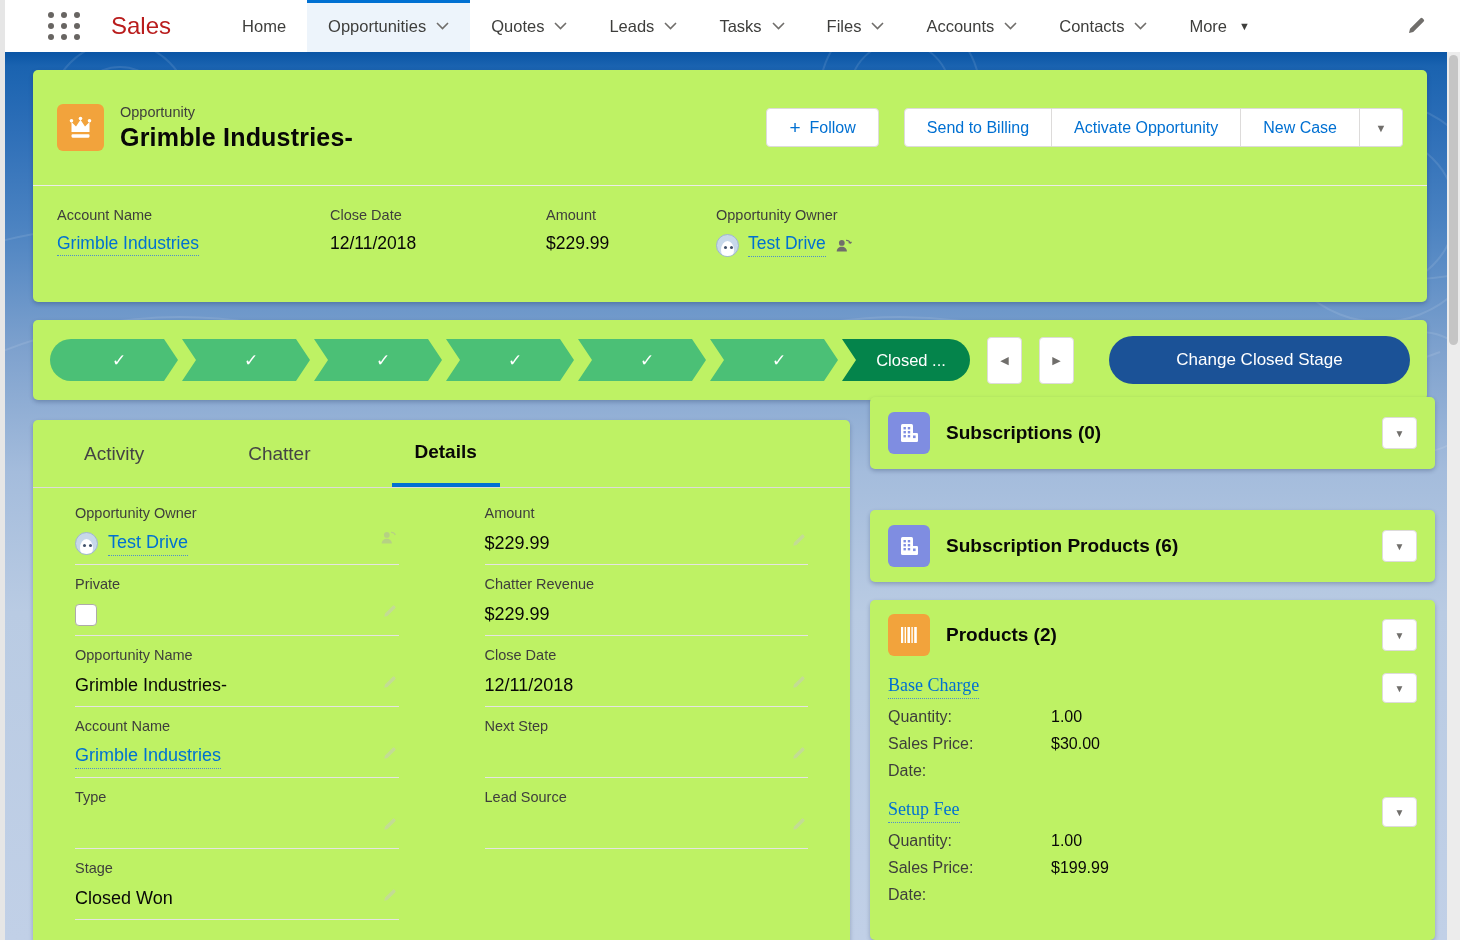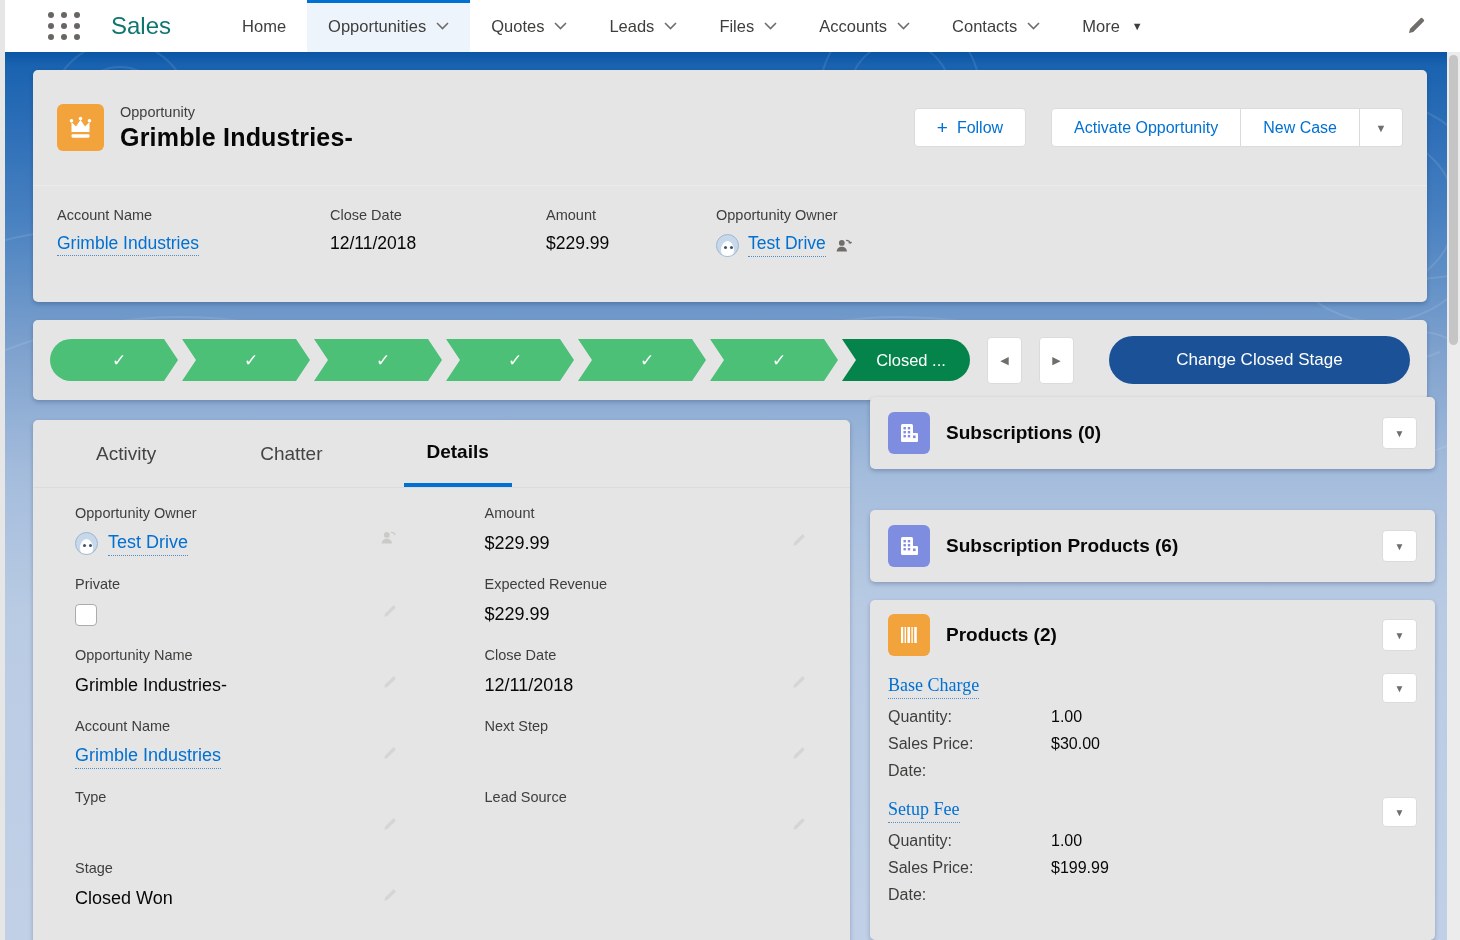--- a/index.html
+++ b/index.html
@@ -18,32 +18,32 @@
   .bg svg { position:absolute; top:0; left:0; }
   .left-strip { position:absolute; left:0; top:0; bottom:0; width:5px; background:#e6e6e6; z-index:9; }
   
   .topnav {
     position:absolute; top:0; left:0; right:0; height:52px; background:#fff;
     display:flex; align-items:stretch; z-index:8;
   }
   .waffle { align-self:center; margin-left:45px; width:38px; height:34px; display:grid;
     grid-template-columns:repeat(3,1fr); align-items:center; justify-items:center; cursor:pointer; }
   .waffle i { width:6px; height:6px; border-radius:50%; background:#686562; }
-  .app-name { align-self:center; font-size:24px; color:#0f766e; margin:0 50px 0 28px; }
+  .app-name { align-self:center; font-size:24px; color:#b91c1c; margin:0 50px 0 28px; }
   .nav-items { display:flex; align-items:stretch; }
   .nav-item { display:flex; align-items:center; gap:10px; padding:0 21px; font-size:16.5px;
     color:#3e3e3c; cursor:pointer; position:relative; white-space:nowrap; }
   .nav-item.active { background:#edf4fb; }
   .nav-item.active::before { content:""; position:absolute; top:0; left:0; right:0; height:3px; background:#0070d2; }
   .chev { width:13px; height:8px; display:inline-block; }
   .chev svg { display:block; }
   .more-tri { font-size:11px; color:#3e3e3c; margin-left:2px; }
   .nav-edit { margin-left:auto; align-self:center; margin-right:34px; cursor:pointer; }
   
-  .card { position:absolute; background:#e5e5e5; border-radius:5px; box-shadow:0 2px 4px rgba(20,40,80,.28); }
+  .card { position:absolute; background:#bef264; border-radius:5px; box-shadow:0 2px 4px rgba(20,40,80,.28); }
   
   .header-card { left:33px; top:70px; width:1394px; height:232px; }
   .header-top { height:115px; display:flex; align-items:center; padding:0 24px; }
   .entity-icon { width:47px; height:47px; border-radius:6px; background:#f2a33c;
     display:flex; align-items:center; justify-content:center; flex:none; }
   .header-titles { margin-left:16px; }
   .entity-label { font-size:14.5px; color:#3e3e3c; margin-bottom:3px; }
   .record-title { font-size:25px; font-weight:700; color:#080707; letter-spacing:.2px; }
   .header-actions { margin-left:auto; display:flex; align-items:center; }
   .btn { height:39px; background:#fff; border:1px solid #dddbda; color:#0070d2;
@@ -78,21 +78,21 @@
   .seg .check { color:#fff; font-size:17px; transform:translateX(5px); }
   .closed-label { color:#fff; font-size:16.5px; padding-left:10px; }
   .path-nav-btn { width:35px; height:47px; border:1px solid #dddbda; border-radius:4px; background:#fff;
     color:#706e6b; font-size:11px; display:flex; align-items:center; justify-content:center; cursor:pointer; font-family:inherit; }
   .path-nav-btn.prev { margin-left:17px; }
   .path-nav-btn.next { margin-left:17px; }
   .change-stage-btn { margin-left:auto; width:301px; height:48px; border:none; border-radius:24px;
     background:#1b5297; color:#fff; font-size:17px; cursor:pointer; font-family:inherit; }
   
   .details-card { left:33px; top:420px; width:817px; height:540px; border-radius:5px 5px 0 0; }
-  .tabs { display:flex; height:68px; align-items:stretch; border-bottom:1px solid #dddbda; padding-left:40px; gap:58px; }
+  .tabs { display:flex; height:68px; align-items:stretch; border-bottom:1px solid #dddbda; padding-left:28px; gap:58px; }
   .tab { display:flex; align-items:center; padding:0 23px; font-size:19px; color:#444; cursor:pointer; }
   .tab.active { font-weight:700; color:#080707; border-bottom:4px solid #0070d2; }
   .fields-grid { display:grid; grid-template-columns:1fr 1fr; column-gap:86px; padding:6px 42px 0; }
   .field { position:relative; border-bottom:1px solid #e5e4e2; min-height:71px; padding:11px 34px 8px 0; }
   .f-label { font-size:14.5px; color:#3e3e3c; margin-bottom:10px; }
   .f-value { font-size:18px; color:#080707; min-height:25px; display:flex; align-items:center; gap:10px; }
   .edit-ic { position:absolute; right:2px; bottom:16px; opacity:.5; cursor:pointer; }
   .owner-change-ic { position:absolute; right:2px; bottom:18px; opacity:.45; cursor:pointer; }
   .checkbox { width:22px; height:22px; border:1px solid #aeaba9; border-radius:4px; background:#fff; cursor:pointer; }
   
@@ -179,20 +179,28 @@
       </div>
       <div class="nav-item">
         <span>Leads</span>
         <span class="chev">
           <svg width="13" height="8" viewBox="0 0 13 8">
               <path d="M1 1 L6.5 6.5 L12 1" fill="none" stroke="#706e6b" stroke-width="1.6"></path>
             </svg>
         </span>
       </div>
       <div class="nav-item">
+        <span>Tasks</span>
+        <span class="chev">
+          <svg width="13" height="8" viewBox="0 0 13 8">
+              <path d="M1 1 L6.5 6.5 L12 1" fill="none" stroke="#706e6b" stroke-width="1.6"></path>
+            </svg>
+        </span>
+      </div>
+      <div class="nav-item">
         <span>Files</span>
         <span class="chev">
           <svg width="13" height="8" viewBox="0 0 13 8">
               <path d="M1 1 L6.5 6.5 L12 1" fill="none" stroke="#706e6b" stroke-width="1.6"></path>
             </svg>
         </span>
       </div>
       <div class="nav-item">
         <span>Accounts</span>
         <span class="chev">
@@ -235,20 +243,21 @@
       <div class="header-titles">
         <div class="entity-label">Opportunity</div>
         <div class="record-title">Grimble Industries-</div>
       </div>
       <div class="header-actions">
         <button class="btn btn-follow">
           <span class="plus-glyph">+</span>
           <span>Follow</span>
         </button>
         <div class="btn-group">
+          <button class="btn">Send to Billing</button>
           <button class="btn">Activate Opportunity</button>
           <button class="btn">New Case</button>
           <button class="btn icon-btn">
             <span>▼</span>
           </button>
         </div>
       </div>
     </div>
     <div class="header-fields">
       <div class="hfield c1">
@@ -350,21 +359,21 @@
             <span class="checkbox"></span>
           </div>
         <span class="edit-ic">
           <svg width="15" height="15" viewBox="0 0 20 20">
               <path d="M3 17 l1-4.2 L14.5 2.3 a1.4 1.4 0 0 1 2 0 l1.2 1.2 a1.4 1.4 0 0 1 0 2 L7.2 16 Z" fill="#c9c7c5"></path>
             </svg>
         </span>
       </div>
 
       <div class="field">
-        <div class="f-label">Expected Revenue</div>
+        <div class="f-label">Chatter Revenue</div>
         <div class="f-value">$229.99</div>
       </div>
 
       <div class="field">
         <div class="f-label">Opportunity Name</div>
         <div class="f-value">Grimble Industries-</div>
         <span class="edit-ic">
           <svg width="15" height="15" viewBox="0 0 20 20">
               <path d="M3 17 l1-4.2 L14.5 2.3 a1.4 1.4 0 0 1 2 0 l1.2 1.2 a1.4 1.4 0 0 1 0 2 L7.2 16 Z" fill="#c9c7c5"></path>
             </svg>

